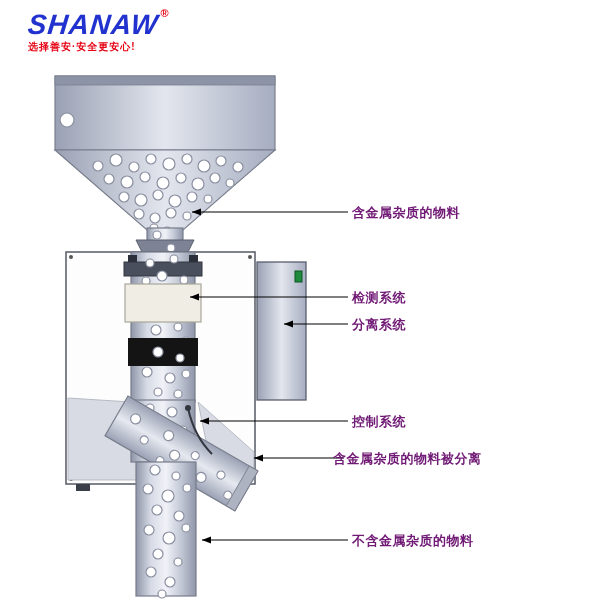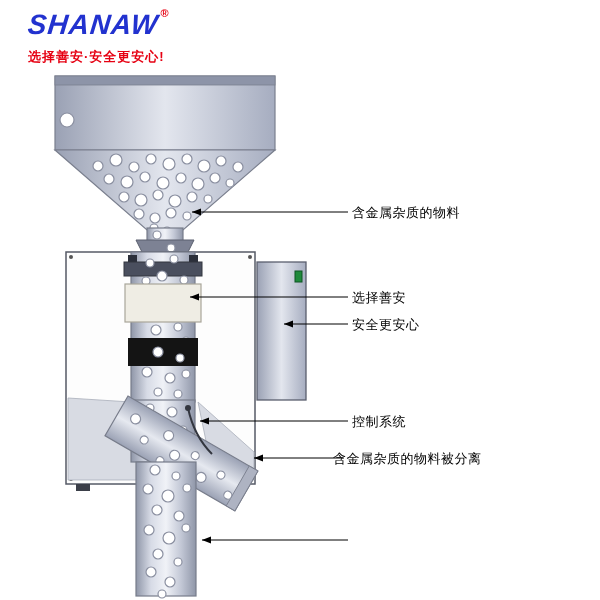--- a/index.html
+++ b/index.html
@@ -3,24 +3,24 @@
 <meta charset="utf-8">
 <style>
   html,body{margin:0;padding:0;background:#fff;}
   .canvas{position:relative;width:600px;height:600px;background:#ffffff;overflow:hidden;
           font-family:"Liberation Sans", sans-serif;}
   .logo{position:absolute;left:28px;top:10px;line-height:1.05;}
   .brand-row{display:flex;align-items:flex-start;}
   .brand{font-size:28px;font-weight:800;font-style:italic;color:#2232cf;
          letter-spacing:1px;transform:skewX(-6deg);display:inline-block;}
   .reg{font-size:11px;color:#e60012;font-weight:700;margin-left:2px;margin-top:-2px;}
-  .tagline{color:#e60012;font-size:13px;font-weight:700;margin-top:11px;letter-spacing:1px;}
+  .tagline{color:#e60012;font-size:10px;font-weight:700;margin-top:3px;letter-spacing:1px;}
   .diagram-svg{position:absolute;left:0;top:0;}
-  .callout-label{position:absolute;font-size:13px;color:#000000;white-space:nowrap;
-                 letter-spacing:0.5px;}
+  .callout-label{position:absolute;font-size:13px;color:#701a75;white-space:nowrap;
+                 letter-spacing:0.5px;font-weight:bold;}
 </style>
 </head>
 <body>
 
 <div class="canvas">
 
   <div class="logo">
     <div class="brand-row">
       <span class="brand">SHANAW</span>
       <span class="reg">®</span>
@@ -221,18 +221,19 @@
         <polygon points="254,458 263,454.5 263,461.5" fill="#000" stroke="none"></polygon>
       </g>
       <g>
         <line x1="348" y1="540" x2="202" y2="540"></line>
         <polygon points="202,540 211,536.5 211,543.5" fill="#000" stroke="none"></polygon>
       </g>
     </g>
   </svg>
 
   <div class="callout-label" style="left:352px;top:204px">含金属杂质的物料</div>
-  <div class="callout-label" style="left:352px;top:289px">选择善安</div>
-  <div class="callout-label" style="left:352px;top:316px">安全更安心</div>
+  <div class="callout-label" style="left:352px;top:289px">检测系统</div>
+  <div class="callout-label" style="left:352px;top:316px">分离系统</div>
   <div class="callout-label" style="left:352px;top:413px">控制系统</div>
   <div class="callout-label" style="left:333px;top:450px">含金属杂质的物料被分离</div>
+  <div class="callout-label" style="left:352px;top:532px">不含金属杂质的物料</div>
 
 </div>
 
 </body></html>

